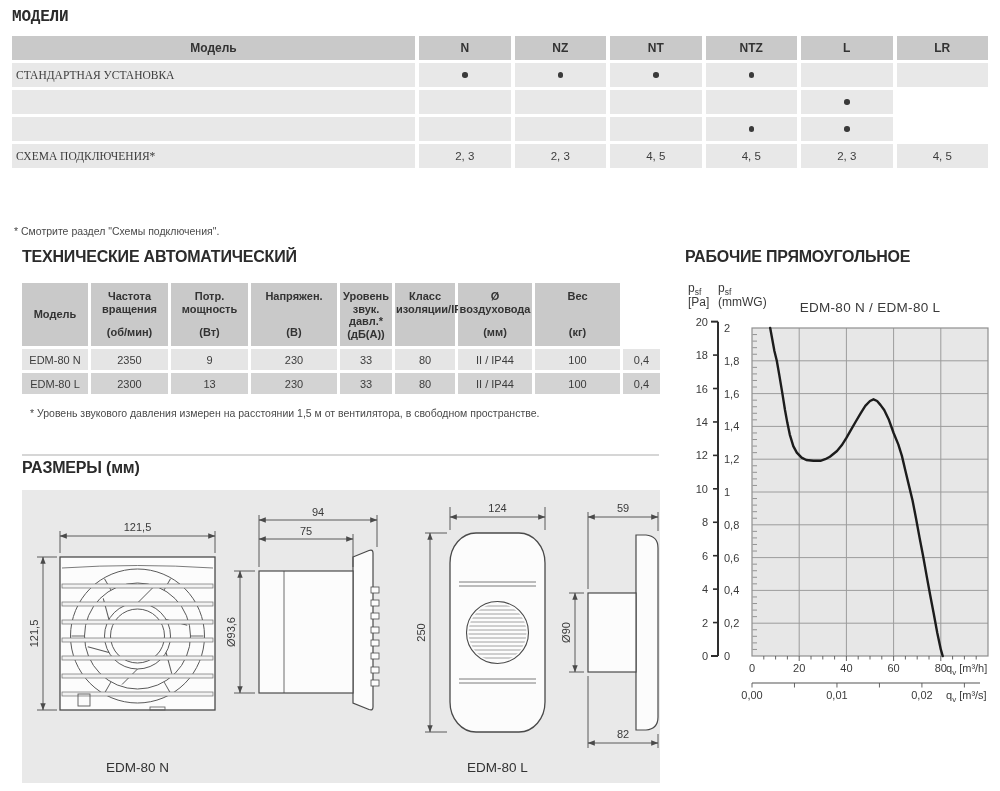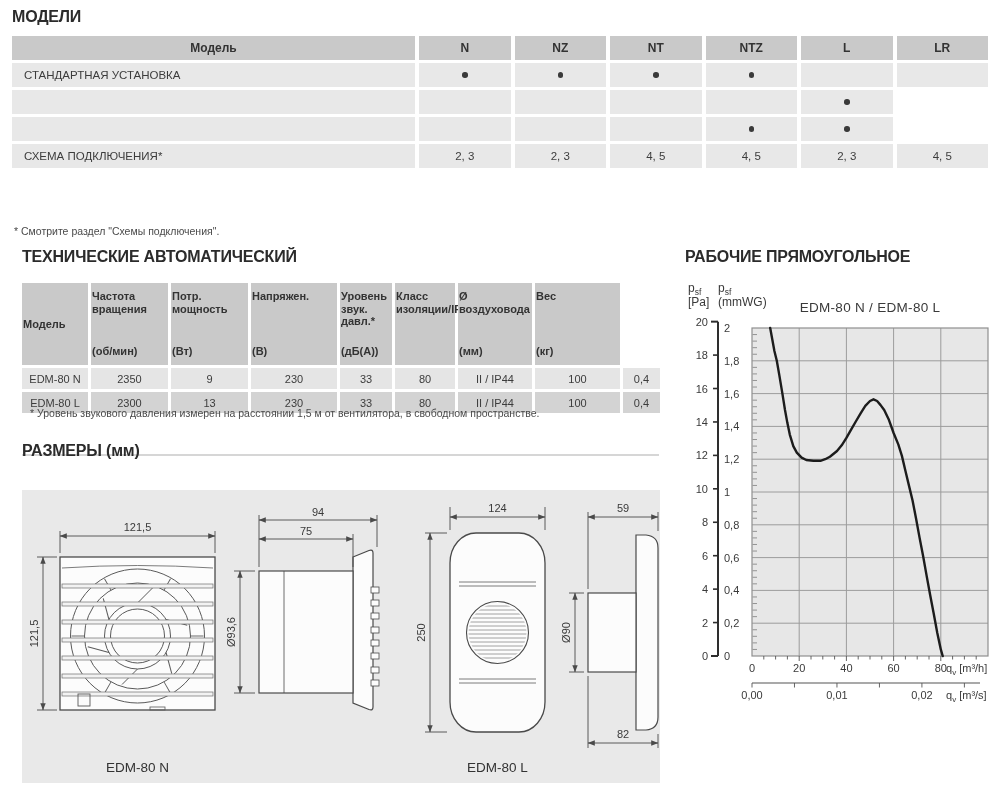--- a/index.html
+++ b/index.html
@@ -8,46 +8,46 @@
   .abs{position:absolute;}
   .sec-title{font-weight:bold;font-size:16px;color:#2b2b2b;letter-spacing:-0.2px;}
   .footnote{font-size:10.5px;color:#4a4a4a;}
 
   
   #models-table{left:12px;top:36px;width:976px;}
   .m-row{display:grid;grid-template-columns:403px repeat(6,1fr);gap:4px;margin-bottom:3px;}
   .m-cell{background:#e8e8e8;height:24px;display:flex;align-items:center;justify-content:center;
           font-size:11.5px;color:#3c3c3c;}
   .m-row.header .m-cell{background:#c9c9c9;font-weight:bold;font-size:12px;color:#333;}
-  .m-cell.m-label{justify-content:flex-start;padding-left:12px;}
+  .m-cell.m-label{justify-content:flex-start;padding-left:4px;font-family:Liberation Serif, serif;}
   .dot{width:5.5px;height:5.5px;border-radius:50%;background:#3a3a3a;display:inline-block;}
 
   
   #tech-table{left:22px;top:283px;width:638px;}
   .t-row{display:grid;grid-template-columns:66px 77px 77px 86px 52px 60px 74px 85px 37px;gap:3px;margin-bottom:3px;}
-  .t-head{background:#c9c9c9;height:82px;box-sizing:border-box;padding:7px 1px;font-weight:bold;font-size:11px;
-          color:#333;display:flex;flex-direction:column;justify-content:space-between;text-align:left;line-height:1.15;}
+  .t-head{background:#c9c9c9;height:63px;box-sizing:border-box;padding:7px 1px;font-weight:bold;font-size:11px;
+          color:#333;display:flex;flex-direction:column;justify-content:space-between;text-align:center;line-height:1.15;}
   .t-head.center{justify-content:center;}
   .t-cell{height:21px;display:flex;align-items:center;justify-content:center;font-size:11px;color:#3c3c3c;}
   .t-row.r0 .t-cell{background:#e5e5e5;}
   .t-row.r1 .t-cell{background:#d3d3d3;}
 
   #divider{left:22px;top:454px;width:637px;height:2px;background:#d6d6d6;}
 
   svg text{font-family:"Liberation Sans","DejaVu Sans",sans-serif;}
   .tick{font-size:11px;fill:#3a3a3a;}
   .axlab{font-size:12px;fill:#3a3a3a;}
   .ctitle{font-size:13.5px;fill:#3a3a3a;letter-spacing:0.3px;}
   .dim{font-size:11px;fill:#3a3a3a;}
   .plabel{font-size:13.5px;fill:#333;}
 </style>
 </head>
 <body>
 
-<div class="abs sec-title" style="left:12px;top:8px;">МОДЕЛИ</div>
+<div class="abs sec-title" style="left:12px;top:8px;font-family:Liberation Mono, monospace;">МОДЕЛИ</div>
 <div id="models-table" class="abs">
     <div class="m-row header">
       <div class="m-cell">Модель</div>
       <div class="m-cell">N</div>
       <div class="m-cell">NZ</div>
       <div class="m-cell">NT</div>
       <div class="m-cell">NTZ</div>
       <div class="m-cell">L</div>
       <div class="m-cell">LR</div>
     </div>
@@ -156,21 +156,21 @@
       <div class="t-cell">80</div>
       <div class="t-cell">II / IP44</div>
       <div class="t-cell">100</div>
       <div class="t-cell">0,4</div>
     </div>
   </div>
 <div class="abs footnote" style="left:30px;top:407px;">* Уровень звукового давления измерен на расстоянии 1,5 м от вентилятора, в свободном пространстве.</div>
 
 <div id="divider" class="abs"></div>
 
-<div class="abs sec-title" style="left:22px;top:442px;">РАЗМЕРЫ (мм)</div>
+<div class="abs sec-title" style="left:22px;top:459px;">РАЗМЕРЫ (мм)</div>
 
 <svg id="dims-svg" class="abs" style="left:22px;top:490px;" width="638" height="293" viewBox="0 0 638 293">
   <defs>
     <marker id="ar" viewBox="0 0 8 6" refX="7.6" refY="3" markerWidth="9" markerHeight="6" orient="auto-start-reverse">
       <path d="M0,0 L8,3 L0,6 Z" fill="#4a4a4a"></path>
     </marker>
     <clipPath id="c90">
         <circle cx="475.5" cy="142.5" r="29"></circle>
       </clipPath>
   </defs>

